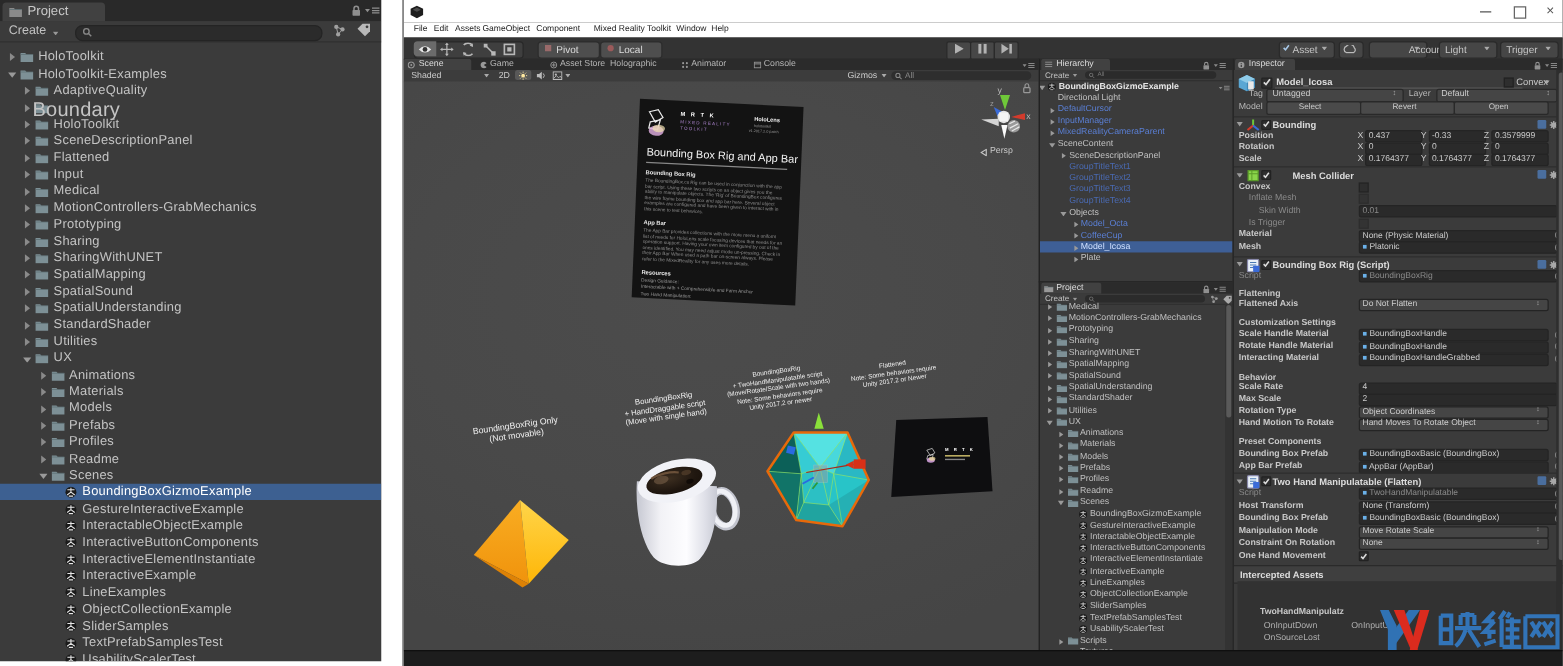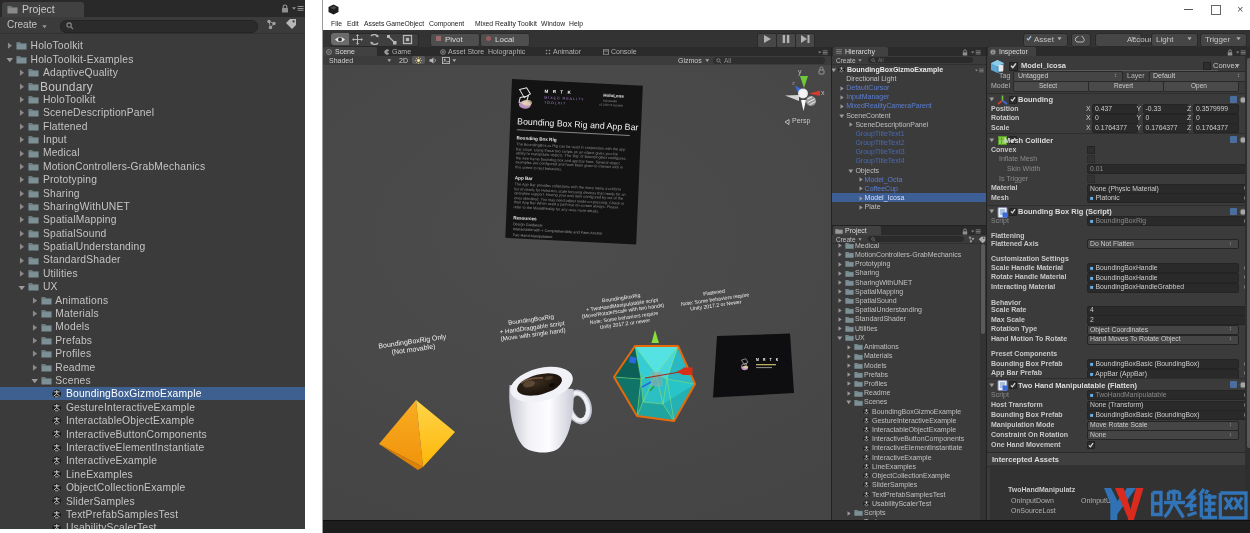--- a/index.html
+++ b/index.html
@@ -68,21 +68,21 @@
         <path d="M0.5 2.9 L11.5 2.9" stroke="#5f7075" stroke-width="0.7"></path>
       </svg>
 <div class="ab nw" style="left:42.9px;top:67.0px;font-size:10.3px;letter-spacing:0.2px;color:#c4c4c4">AdaptiveQuality</div>
 <svg class="ab" style="left:19.4px;top:82.57000000000001px" width="5.5" height="7.3" viewBox="0 0 6 8">
         <path d="M1 0.5 L5.5 4 L1 7.5 Z" fill="#8a8a8a"></path>
       </svg>
 <svg class="ab" style="left:28.4px;top:81.57000000000001px" width="11" height="9" viewBox="0 0 12 10" preserveAspectRatio="none">
         <path d="M0.5 1.5 L4.5 1.5 L5.7 2.8 L11.5 2.8 L11.5 9.5 L0.5 9.5 Z" fill="#7d9096"></path>
         <path d="M0.5 2.9 L11.5 2.9" stroke="#5f7075" stroke-width="0.7"></path>
       </svg>
-<div class="ab nw" style="left:40px;top:80.4px;font-size:12px;letter-spacing:0.2px;color:#c4c4c4">Boundary</div>
+<div class="ab nw" style="left:26px;top:80.4px;font-size:16px;letter-spacing:0.2px;color:#c4c4c4">Boundary</div>
 <svg class="ab" style="left:19.4px;top:95.96000000000001px" width="5.5" height="7.3" viewBox="0 0 6 8">
         <path d="M1 0.5 L5.5 4 L1 7.5 Z" fill="#8a8a8a"></path>
       </svg>
 <svg class="ab" style="left:28.4px;top:94.96000000000001px" width="11" height="9" viewBox="0 0 12 10" preserveAspectRatio="none">
         <path d="M0.5 1.5 L4.5 1.5 L5.7 2.8 L11.5 2.8 L11.5 9.5 L0.5 9.5 Z" fill="#7d9096"></path>
         <path d="M0.5 2.9 L11.5 2.9" stroke="#5f7075" stroke-width="0.7"></path>
       </svg>
 <div class="ab nw" style="left:42.9px;top:93.8px;font-size:10.3px;letter-spacing:0.2px;color:#c4c4c4">HoloToolkit</div>
 <svg class="ab" style="left:19.4px;top:109.35000000000001px" width="5.5" height="7.3" viewBox="0 0 6 8">
         <path d="M1 0.5 L5.5 4 L1 7.5 Z" fill="#8a8a8a"></path>
@@ -1035,21 +1035,21 @@
           <path d="M0.3 0.5 L5.2 0.5 L2.75 4.2 Z" fill="#9a9a9a"></path>
         </svg>
 <svg class="ab" style="left:10px;top:88px" width="11" height="11" viewBox="0 0 11 11">
           <rect x="1.5" y="1.5" width="8" height="8" fill="#8ad44a" stroke="#5a9a2a" stroke-width="1"></rect>
           <path d="M1.5 4 L9.5 4 M4.5 1.5 L4.5 9.5" stroke="#5a9a2a" stroke-width="0.8"></path>
         </svg>
 <div class="ab" style="left:22px;top:89px;width:6px;height:6px;background:#2e2e2e;border:1px solid #222;border-radius:1px"></div>
 <svg class="ab" style="left:22.5px;top:89.5px" width="6" height="6" viewBox="0 0 10 10">
           <path d="M1.5 5.5 L4 8 L8.5 2" stroke="#dcdcdc" stroke-width="2" fill="none"></path>
         </svg>
-<div class="ab nw" style="left:17px;top:88.5px;font-size:7.5px;font-weight:bold;color:#dcdcdc">Mesh Collider</div>
+<div class="ab nw" style="left:47px;top:88.5px;font-size:7.5px;font-weight:bold;color:#dcdcdc">Mesh Collider</div>
 <div class="ab" style="left:243px;top:89px;width:7px;height:7px;background:#4a6e9e;border-radius:1px"></div>
 <svg class="ab" style="left:252px;top:89px" width="8" height="8" viewBox="0 0 10 10">
           <circle cx="5" cy="5" r="2.6" fill="#a8a8a8"></circle>
           <circle cx="5" cy="5" r="1.1" fill="#3b3b3b"></circle>
           <path d="M5 1 L5 9 M1 5 L9 5 M2.2 2.2 L7.8 7.8 M7.8 2.2 L2.2 7.8" stroke="#a8a8a8" stroke-width="1.4"></path>
         </svg>
 <div class="ab nw" style="left:4px;top:98.5px;font-size:7px;font-weight:bold;color:#c8c8c8">Convex</div>
 <div class="ab" style="left:100px;top:98.5px;width:6px;height:6px;background:#2e2e2e;border:1px solid #242424"></div>
 <div class="ab nw" style="left:12px;top:108px;font-size:7px;font-weight:normal;color:#8a8a8a">Inflate Mesh</div>
 <div class="ab" style="left:100px;top:108px;width:6px;height:6px;background:#2e2e2e;border:1px solid #242424;opacity:0.6"></div>

